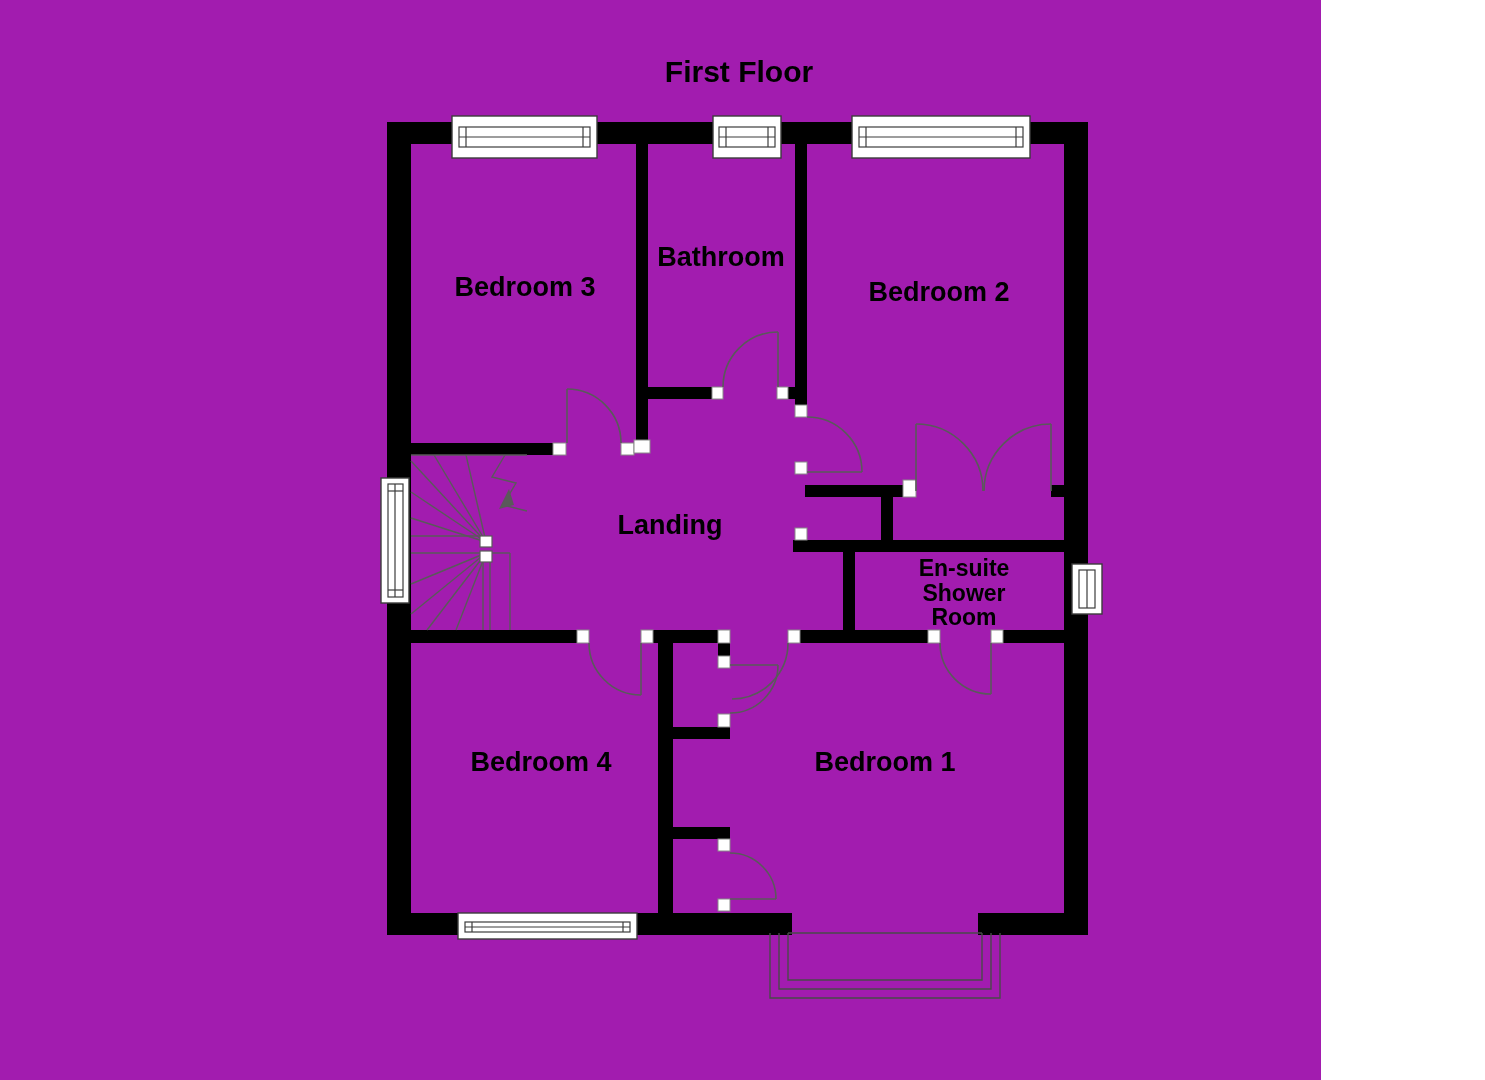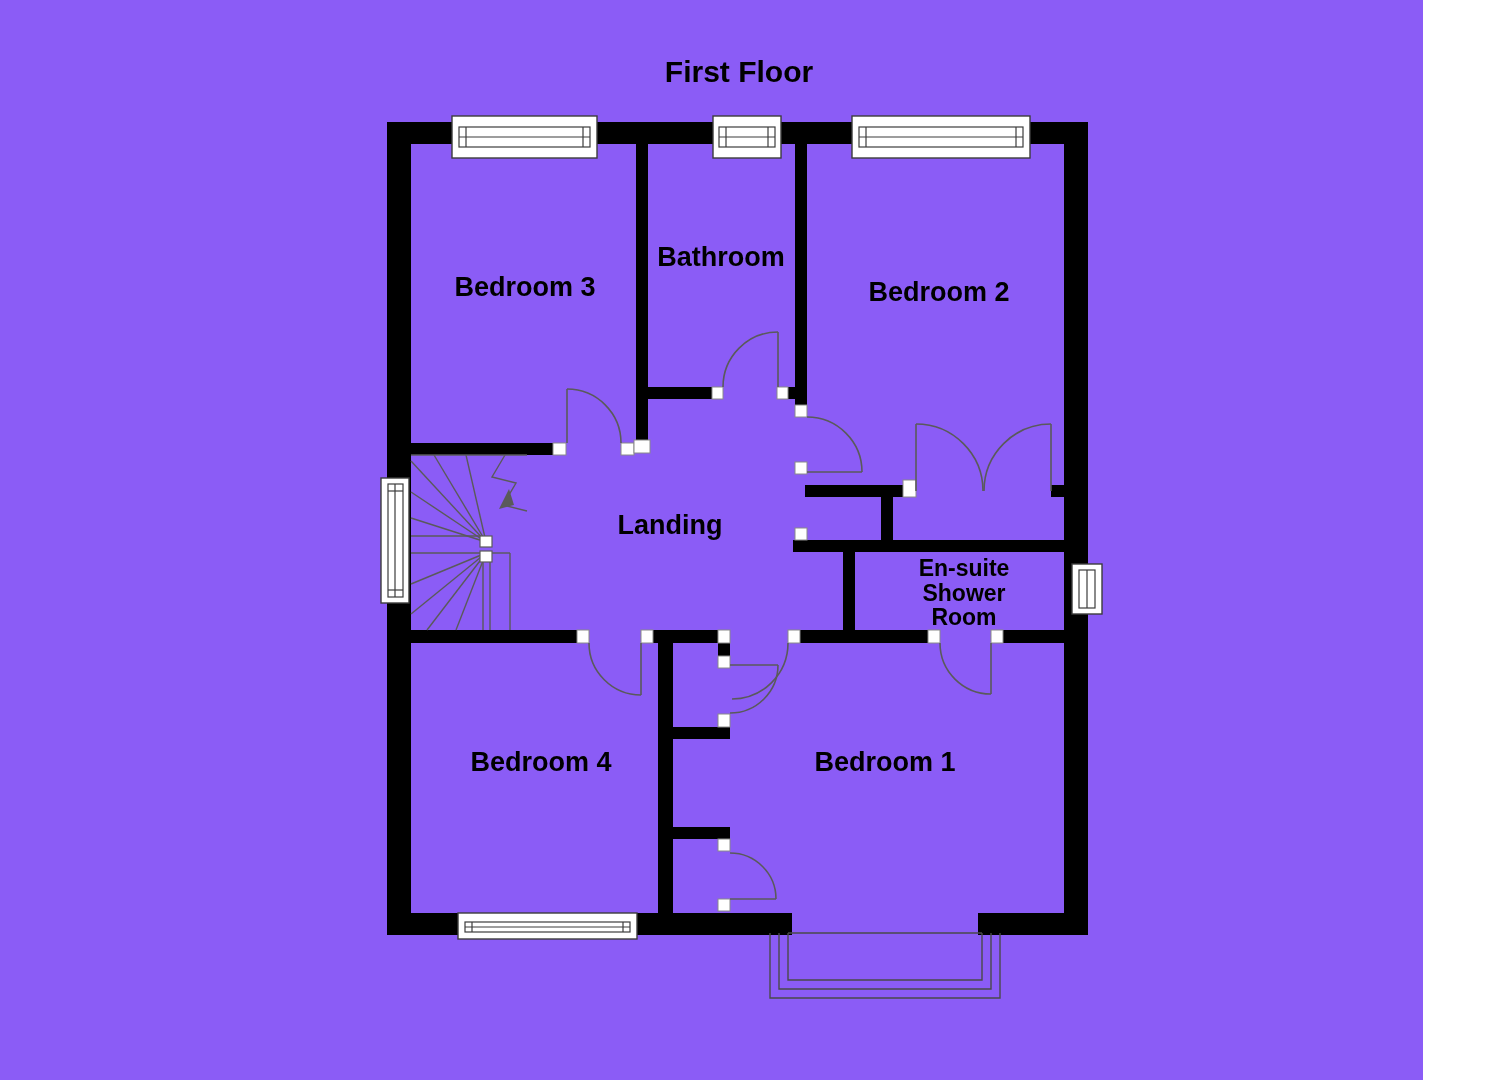--- a/index.html
+++ b/index.html
@@ -3,23 +3,23 @@
 <meta charset="utf-8">
 <style>
   html, body {
     margin: 0;
     padding: 0;
     background: #ffffff;
     font-family: "Liberation Sans", sans-serif;
   }
   .plan-wrap {
     position: relative;
-    width: 1423px;
+    width: 1321px;
     height: 1080px;
-    background: #8b5cf6;
+    background: #a21caf;
     overflow: hidden;
   }
   svg { display: block; }
   .wall { fill: #000000; stroke: none; }
   .jamb { fill: #ffffff; stroke: #8a8a8a; stroke-width: 1; }
   .win-outer { fill: #ffffff; stroke: #3c3c3c; stroke-width: 1.4; }
   .win-inner { fill: none; stroke: #3c3c3c; stroke-width: 1.2; }
   .door { fill: none; stroke: #5a5a5a; stroke-width: 1.6; }
   .stair { fill: none; stroke: #5a5a5a; stroke-width: 1.4; }
   .stair-hub { fill: #ffffff; stroke: #5a5a5a; stroke-width: 1.2; }

